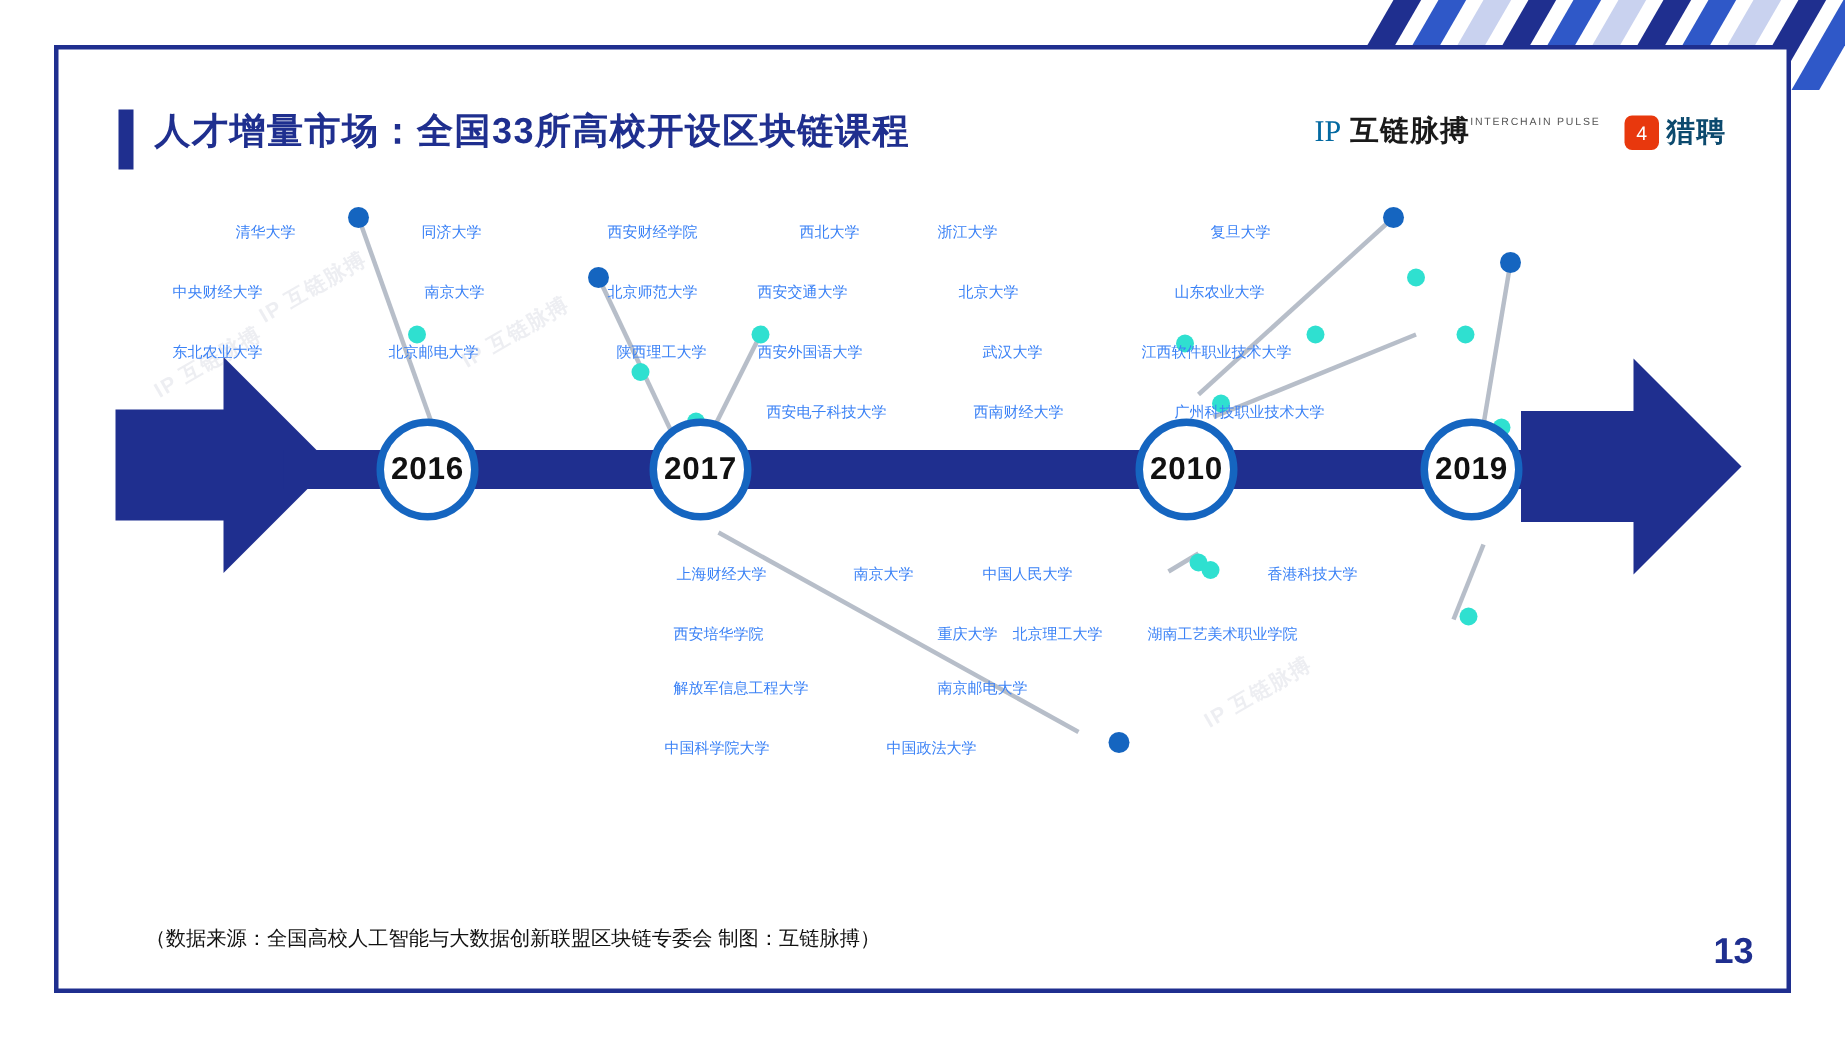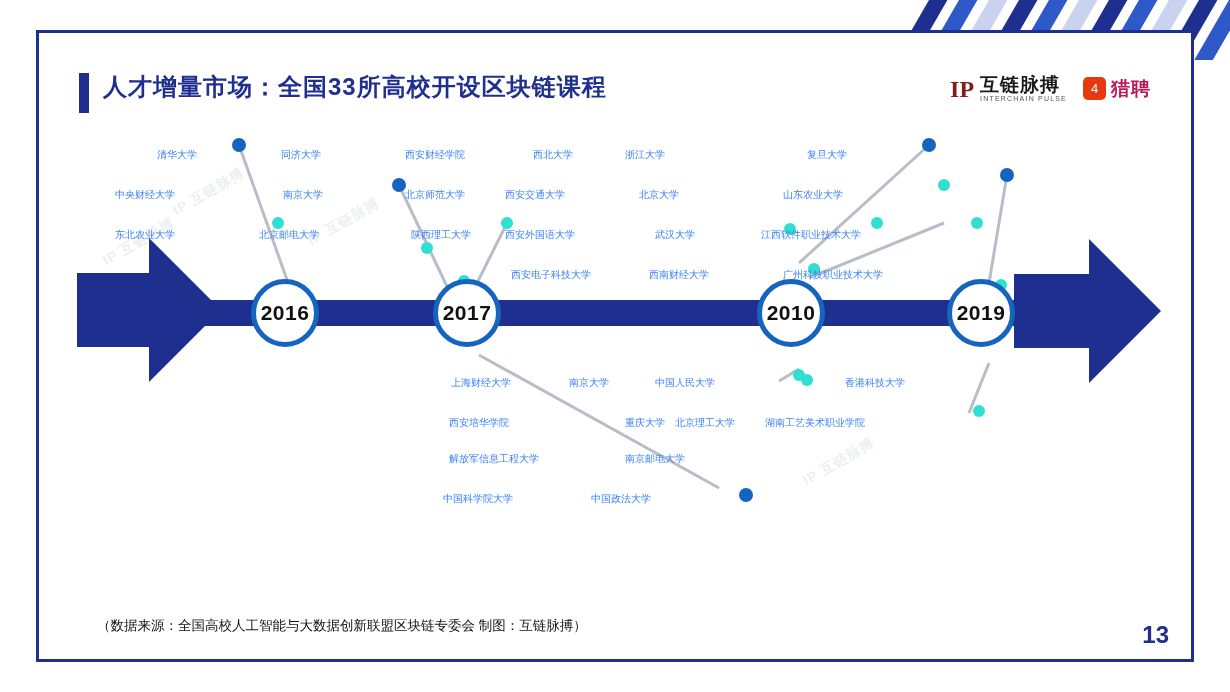--- a/index.html
+++ b/index.html
@@ -84,29 +84,29 @@
     display: flex;
     align-items: center;
     gap: 16px;
   }
   .logo-ip {
     display: flex;
     align-items: center;
     gap: 6px;
   }
   .logo-ip .mark {
-    font-size: 24px;
-    font-weight: bold;
-    color: #7f1d1d;
+    font-size: 20px;
+    font-weight: normal;
+    color: #0369a1;
     font-family: "Liberation Serif", serif;
     line-height: 1;
   }
   .logo-ip .names {
     display: flex;
-    flex-direction: column;
+    flex-direction: row;
     line-height: 1.05;
   }
   .logo-ip .cn {
     font-size: 19px;
     font-weight: bold;
     color: #1a1a1a;
     letter-spacing: 1px;
   }
   .logo-ip .en {
     font-size: 7px;
@@ -125,21 +125,21 @@
     background: #e8380d;
     color: #fff;
     font-size: 13px;
     display: flex;
     align-items: center;
     justify-content: center;
   }
   .logo-lp .cn {
     font-size: 19px;
     font-weight: bold;
-    color: #be185d;
+    color: #0c4a6e;
     letter-spacing: 1px;
   }
 
   
   .wm {
     position: absolute;
     color: rgba(140,150,175,0.16);
     font-size: 14px;
     font-weight: bold;
     transform: rotate(-30deg);

